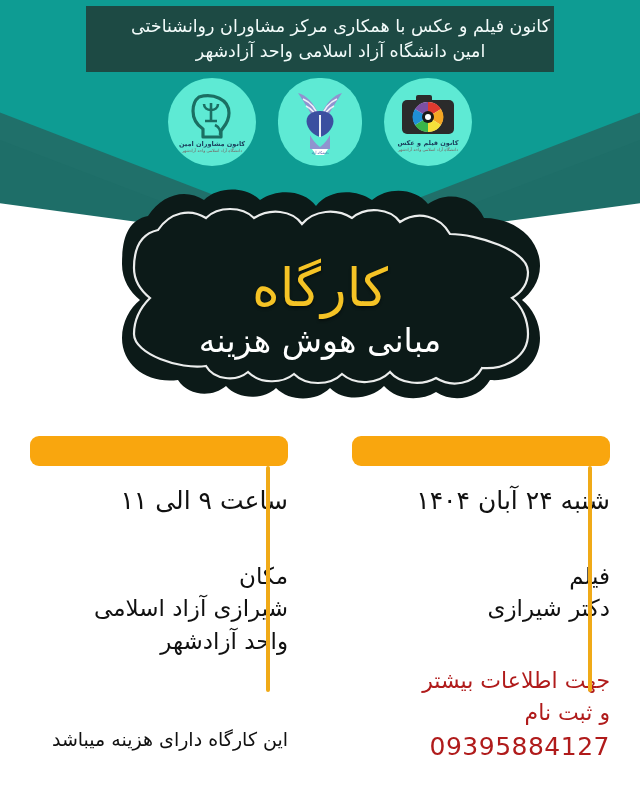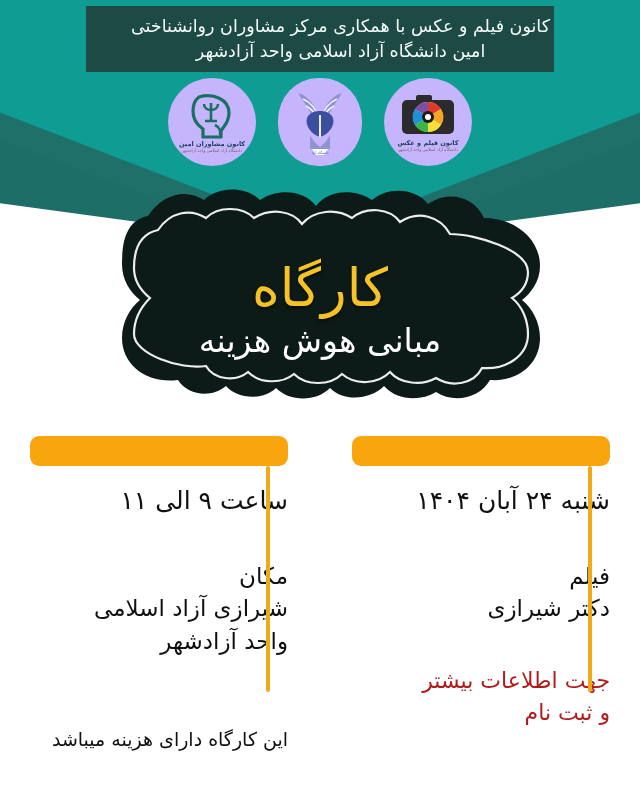--- a/index.html
+++ b/index.html
@@ -32,21 +32,21 @@
   .hdr-band{
     position:absolute;left:86px;top:6px;width:468px;height:66px;
     background:#1D4A44;display:flex;flex-direction:column;
     align-items:center;justify-content:center;text-align:center;
   }
   .hdr-line{color:#F2FBFA;font-size:17.5px;line-height:1.45;white-space:nowrap;margin-left:41px;}
 
   
   .logos{position:absolute;left:0;top:78px;width:640px;height:92px;
          display:flex;justify-content:center;align-items:flex-start;gap:22px;}
-  .logo{width:88px;height:88px;border-radius:50%;background:#c4b5fd;
+  .logo{width:88px;height:88px;border-radius:50%;background:#5eead4;
         display:flex;flex-direction:column;align-items:center;justify-content:center;
         overflow:hidden;position:relative;}
   .logo.mid{width:84px;height:88px;border-radius:48%;}
   .logo-cap{font-size:6.5px;color:#1b3f5c;font-weight:bold;line-height:1.25;text-align:center;
             margin-top:1px;}
   .logo-sub{font-size:4.2px;color:#7d5a5a;text-align:center;line-height:1.2;}
 
   
   .plaque-wrap{position:absolute;left:78px;top:186px;width:484px;height:216px;}
   .plaque-wrap svg{display:block;width:100%;height:100%;}
@@ -199,20 +199,21 @@
   <div class="col col-right">
     <div class="obar"></div>
     <div class="big-line">شنبه ۲۴ آبان ۱۴۰۴</div>
     <div class="blk">
       <div class="blk-line">فیلم</div>
       <div class="blk-line">دکتر شیرازی</div>
     </div>
     <div class="contact">
       <div>جهت اطلاعات بیشتر</div>
       <div>و ثبت نام</div>
+      <div class="phone">09395884127</div>
     </div>
   </div>
   <div class="vline vline-right"></div>
 
   <div class="col col-left">
     <div class="obar"></div>
     <div class="big-line">ساعت ۹ الی ۱۱</div>
     <div class="blk">
       <div class="blk-line">مکان</div>
       <div class="blk-line">شیرازی آزاد اسلامی</div>

